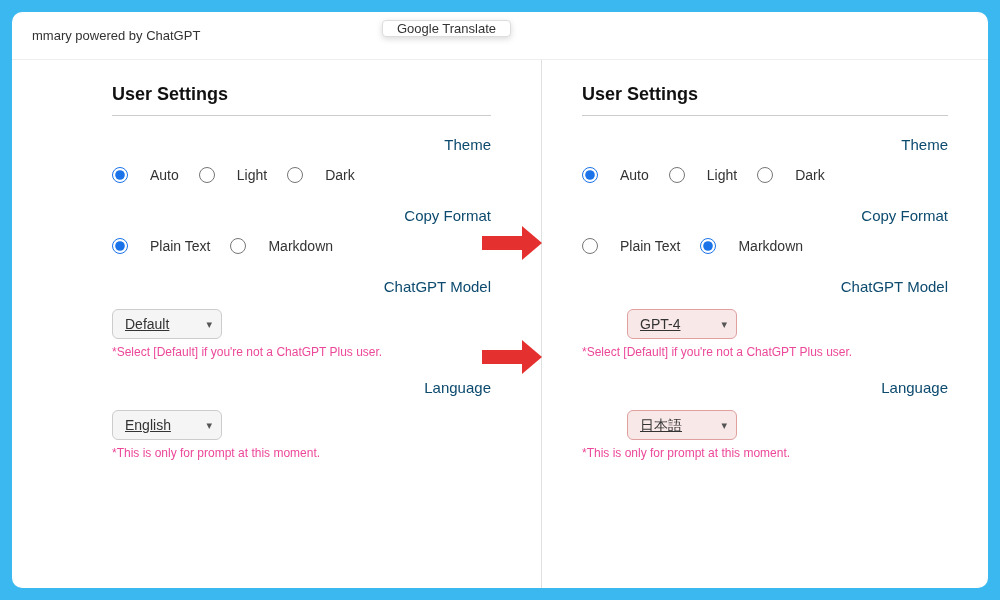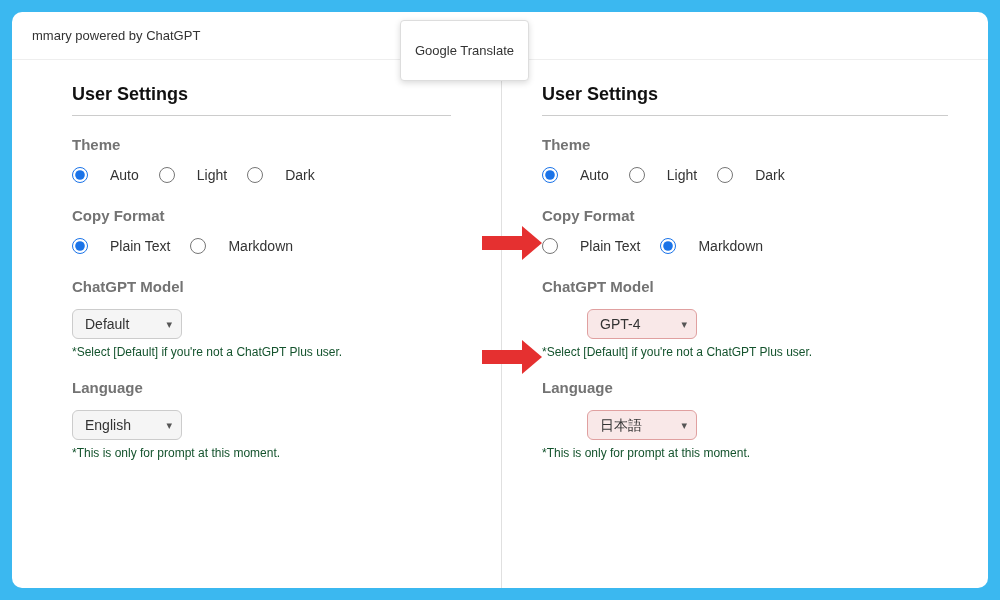--- a/index.html
+++ b/index.html
@@ -29,36 +29,37 @@
       border-bottom: 1px solid #eee;
       position: relative;
       height: 48px;
     }
     .top-bar-title {
       font-size: 13px;
       color: #333;
     }
     .google-translate-btn {
       position: absolute;
-      left: 388px;
+      left: 370px;
       top: 8px;
       background: white;
       border: 1px solid #ddd;
       border-radius: 4px;
-      padding: 22px 14px;
+      padding: 0 14px;
       font-size: 13px;
       color: #333;
       cursor: pointer;
       box-shadow: 0 2px 6px rgba(0,0,0,0.15);
     }
     
     .main-content {
       display: flex;
       flex: 1;
       overflow: hidden;
+      padding-left: 40px;
     }
     
     .left-panel {
       width: 490px;
       padding: 24px 50px 20px 60px;
       border-right: 1px solid #e0e0e0;
       overflow-y: auto;
     }
     
     .right-panel {
@@ -72,23 +73,24 @@
       color: #111;
       margin-bottom: 10px;
     }
     .divider {
       border: none;
       border-top: 1px solid #ccc;
       margin-bottom: 20px;
     }
     .section-label {
       font-size: 15px;
-      font-weight: 700;
-      color: #737373;
+      font-weight: 400;
+      color: #0c4a6e;
       margin-bottom: 14px;
+      text-align: right;
     }
     .radio-group {
       display: flex;
       align-items: center;
       gap: 20px;
       margin-bottom: 24px;
     }
     .radio-item {
       display: flex;
       align-items: center;
@@ -114,33 +116,34 @@
       appearance: none;
       -webkit-appearance: none;
       background: #f5f5f5;
       border: 1px solid #ccc;
       border-radius: 6px;
       padding: 6px 32px 6px 12px;
       font-size: 14px;
       color: #333;
       cursor: pointer;
       min-width: 110px;
+      text-decoration: underline;
     }
     .model-select-arrow {
       position: absolute;
       right: 10px;
       top: 50%;
       transform: translateY(-50%);
       pointer-events: none;
       font-size: 11px;
       color: #555;
     }
     .hint-text {
       font-size: 12px;
-      color: #14532d;
+      color: #ec4899;
       margin-bottom: 20px;
     }
     
     .gpt4-select {
       background: #f9e8e8;
       border: 1px solid #e0a0a0;
       margin-left: 45px;
     }
     
     .arrows-container {

